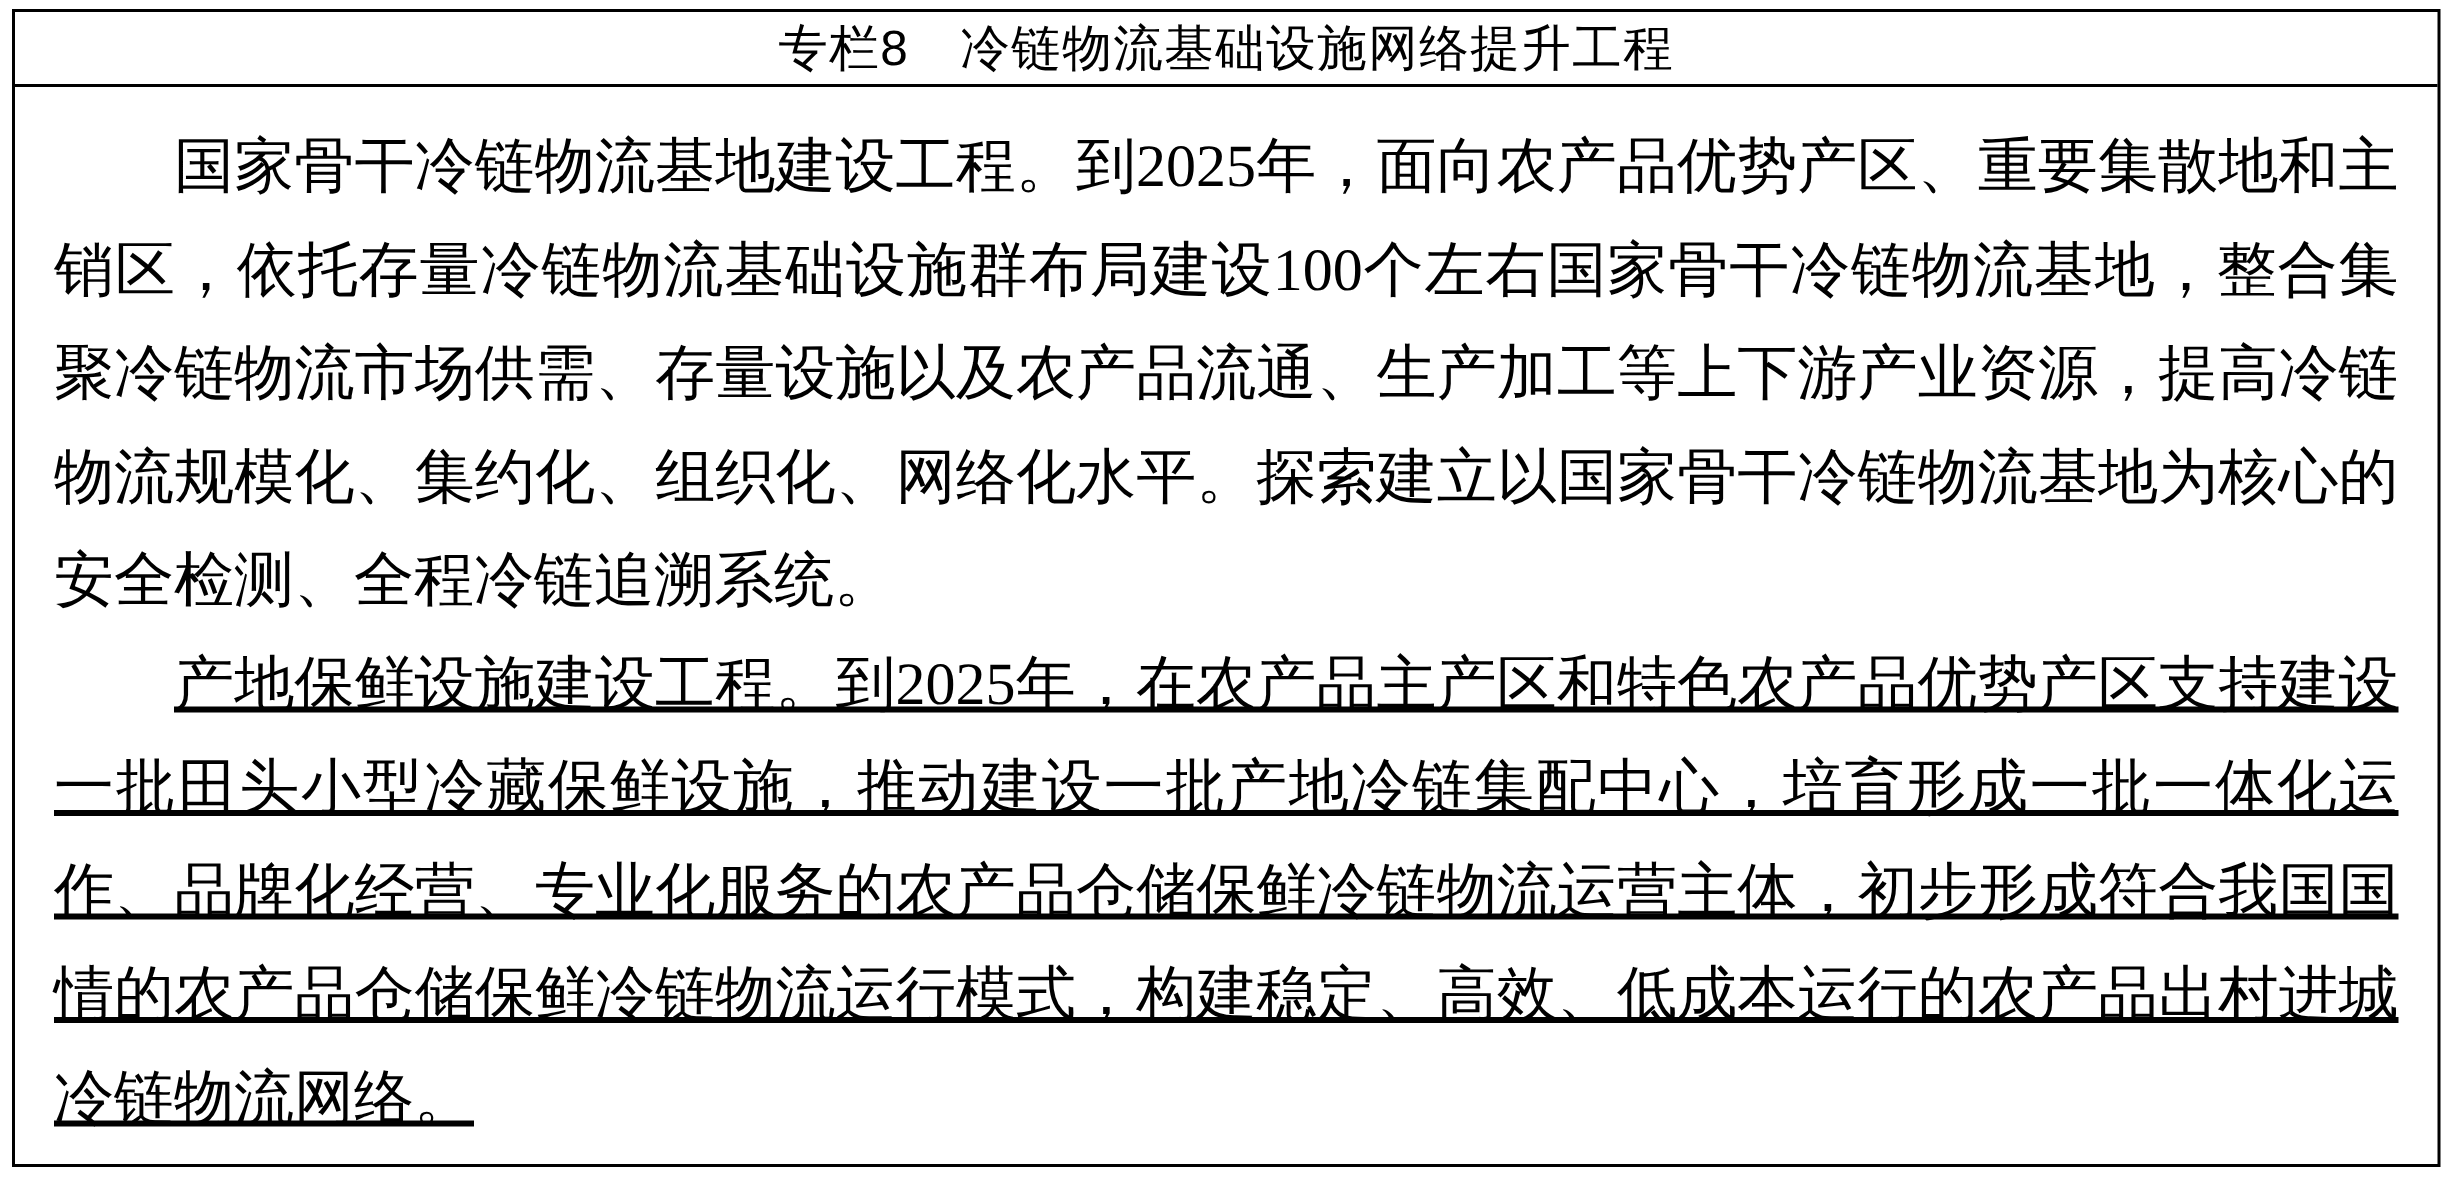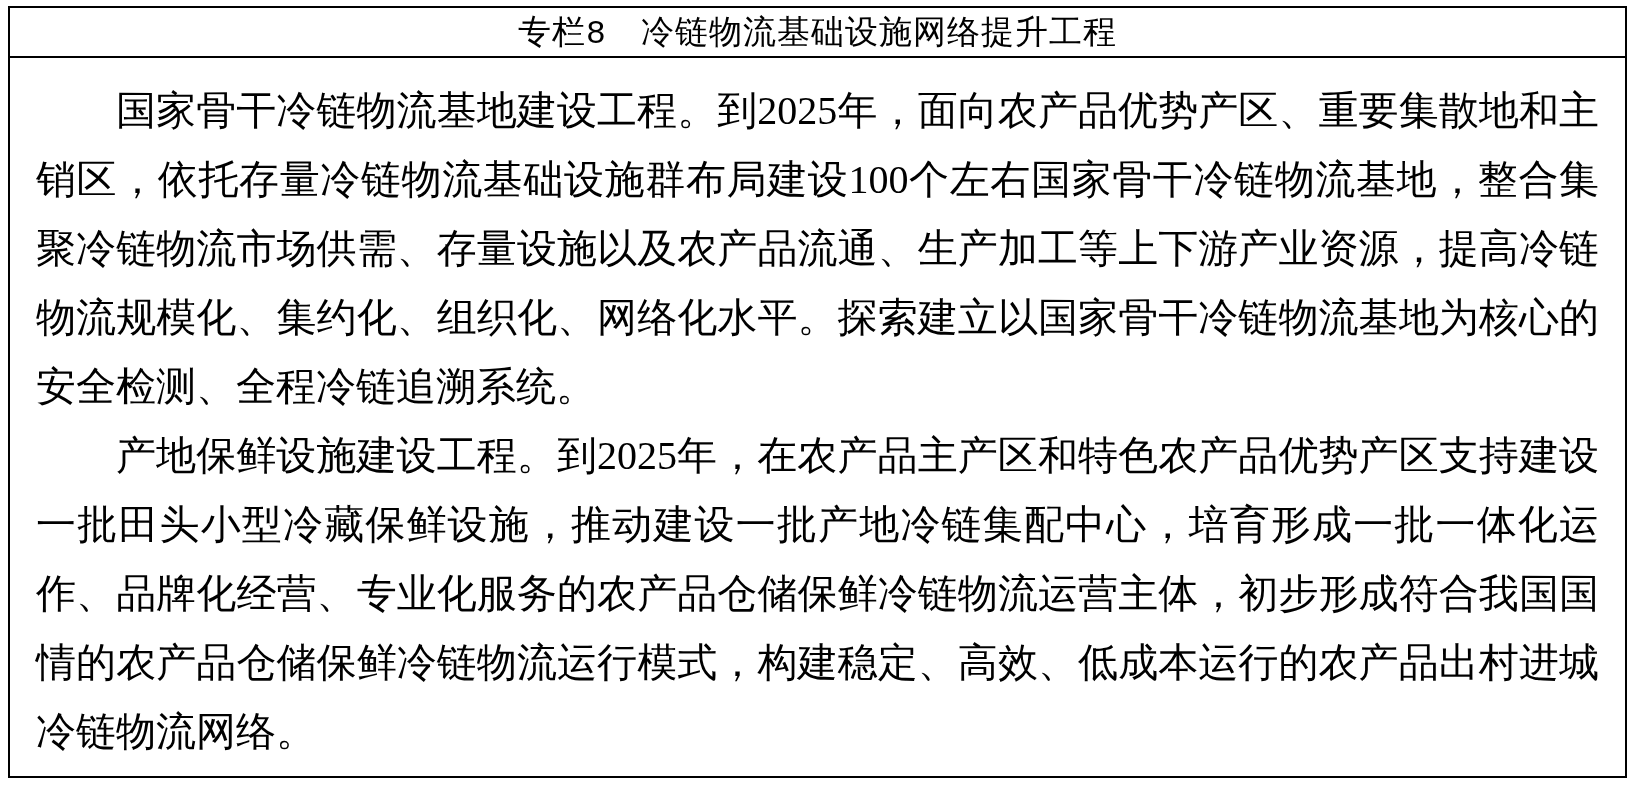--- a/index.html
+++ b/index.html
@@ -38,38 +38,39 @@
     display: flex;
     align-items: center;
     justify-content: center;
   }
   .box-title {
     font-size: 33px;
     letter-spacing: 1px;
     font-weight: normal;
     text-align: center;
     white-space: pre;
-    font-family: Liberation Mono, monospace;
+    font-family: Liberation Sans, sans-serif;
   }
   .box-body {
     box-sizing: border-box;
     padding: 18px 26px 10px 26px;
     flex: 1;
   }
   .para {
     font-size: 40px;
     line-height: 69px;
     text-align: justify;
     text-justify: inter-ideograph;
     text-indent: 2em;
     margin: 0;
     font-family: "Liberation Serif", "DejaVu Serif", serif;
   }
   .para + .para {
     margin-top: 0px;
+    text-decoration: underline;
   }
 </style>
 </head>
 <body>
 
 <div class="page">
   <div class="box">
     <div class="box-header">
       <div class="box-title">专栏8　冷链物流基础设施网络提升工程</div>
     </div>

